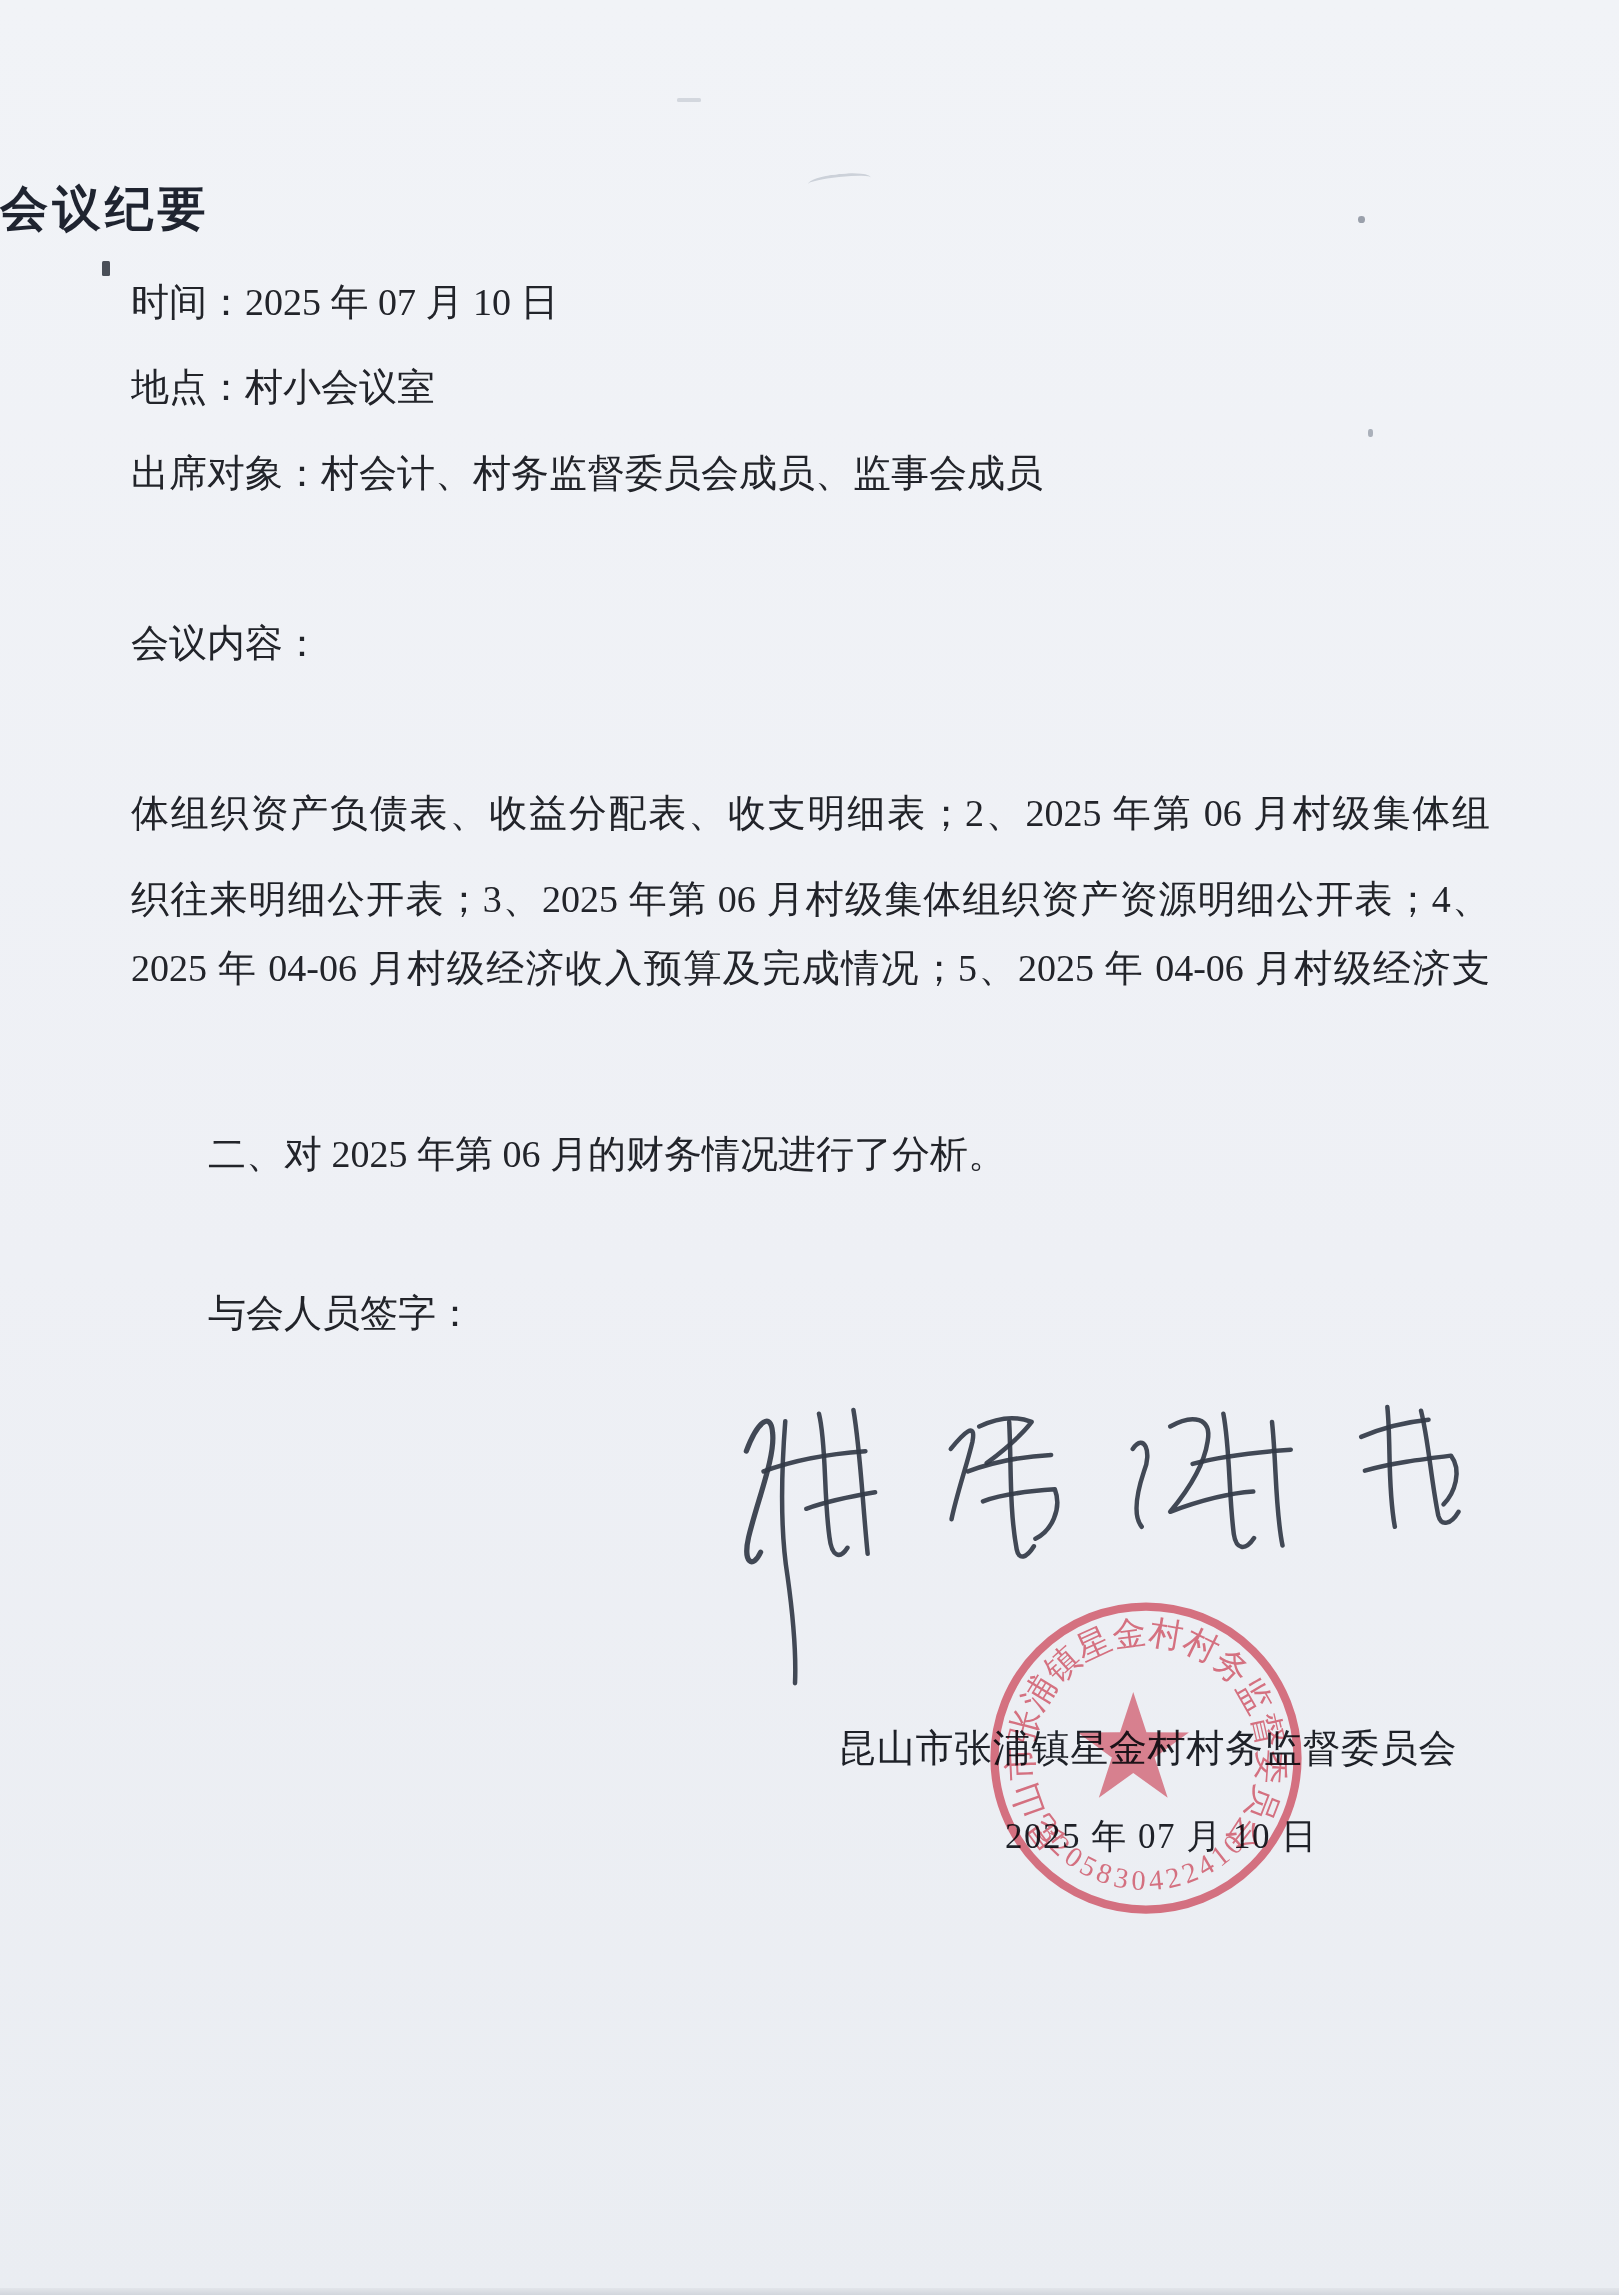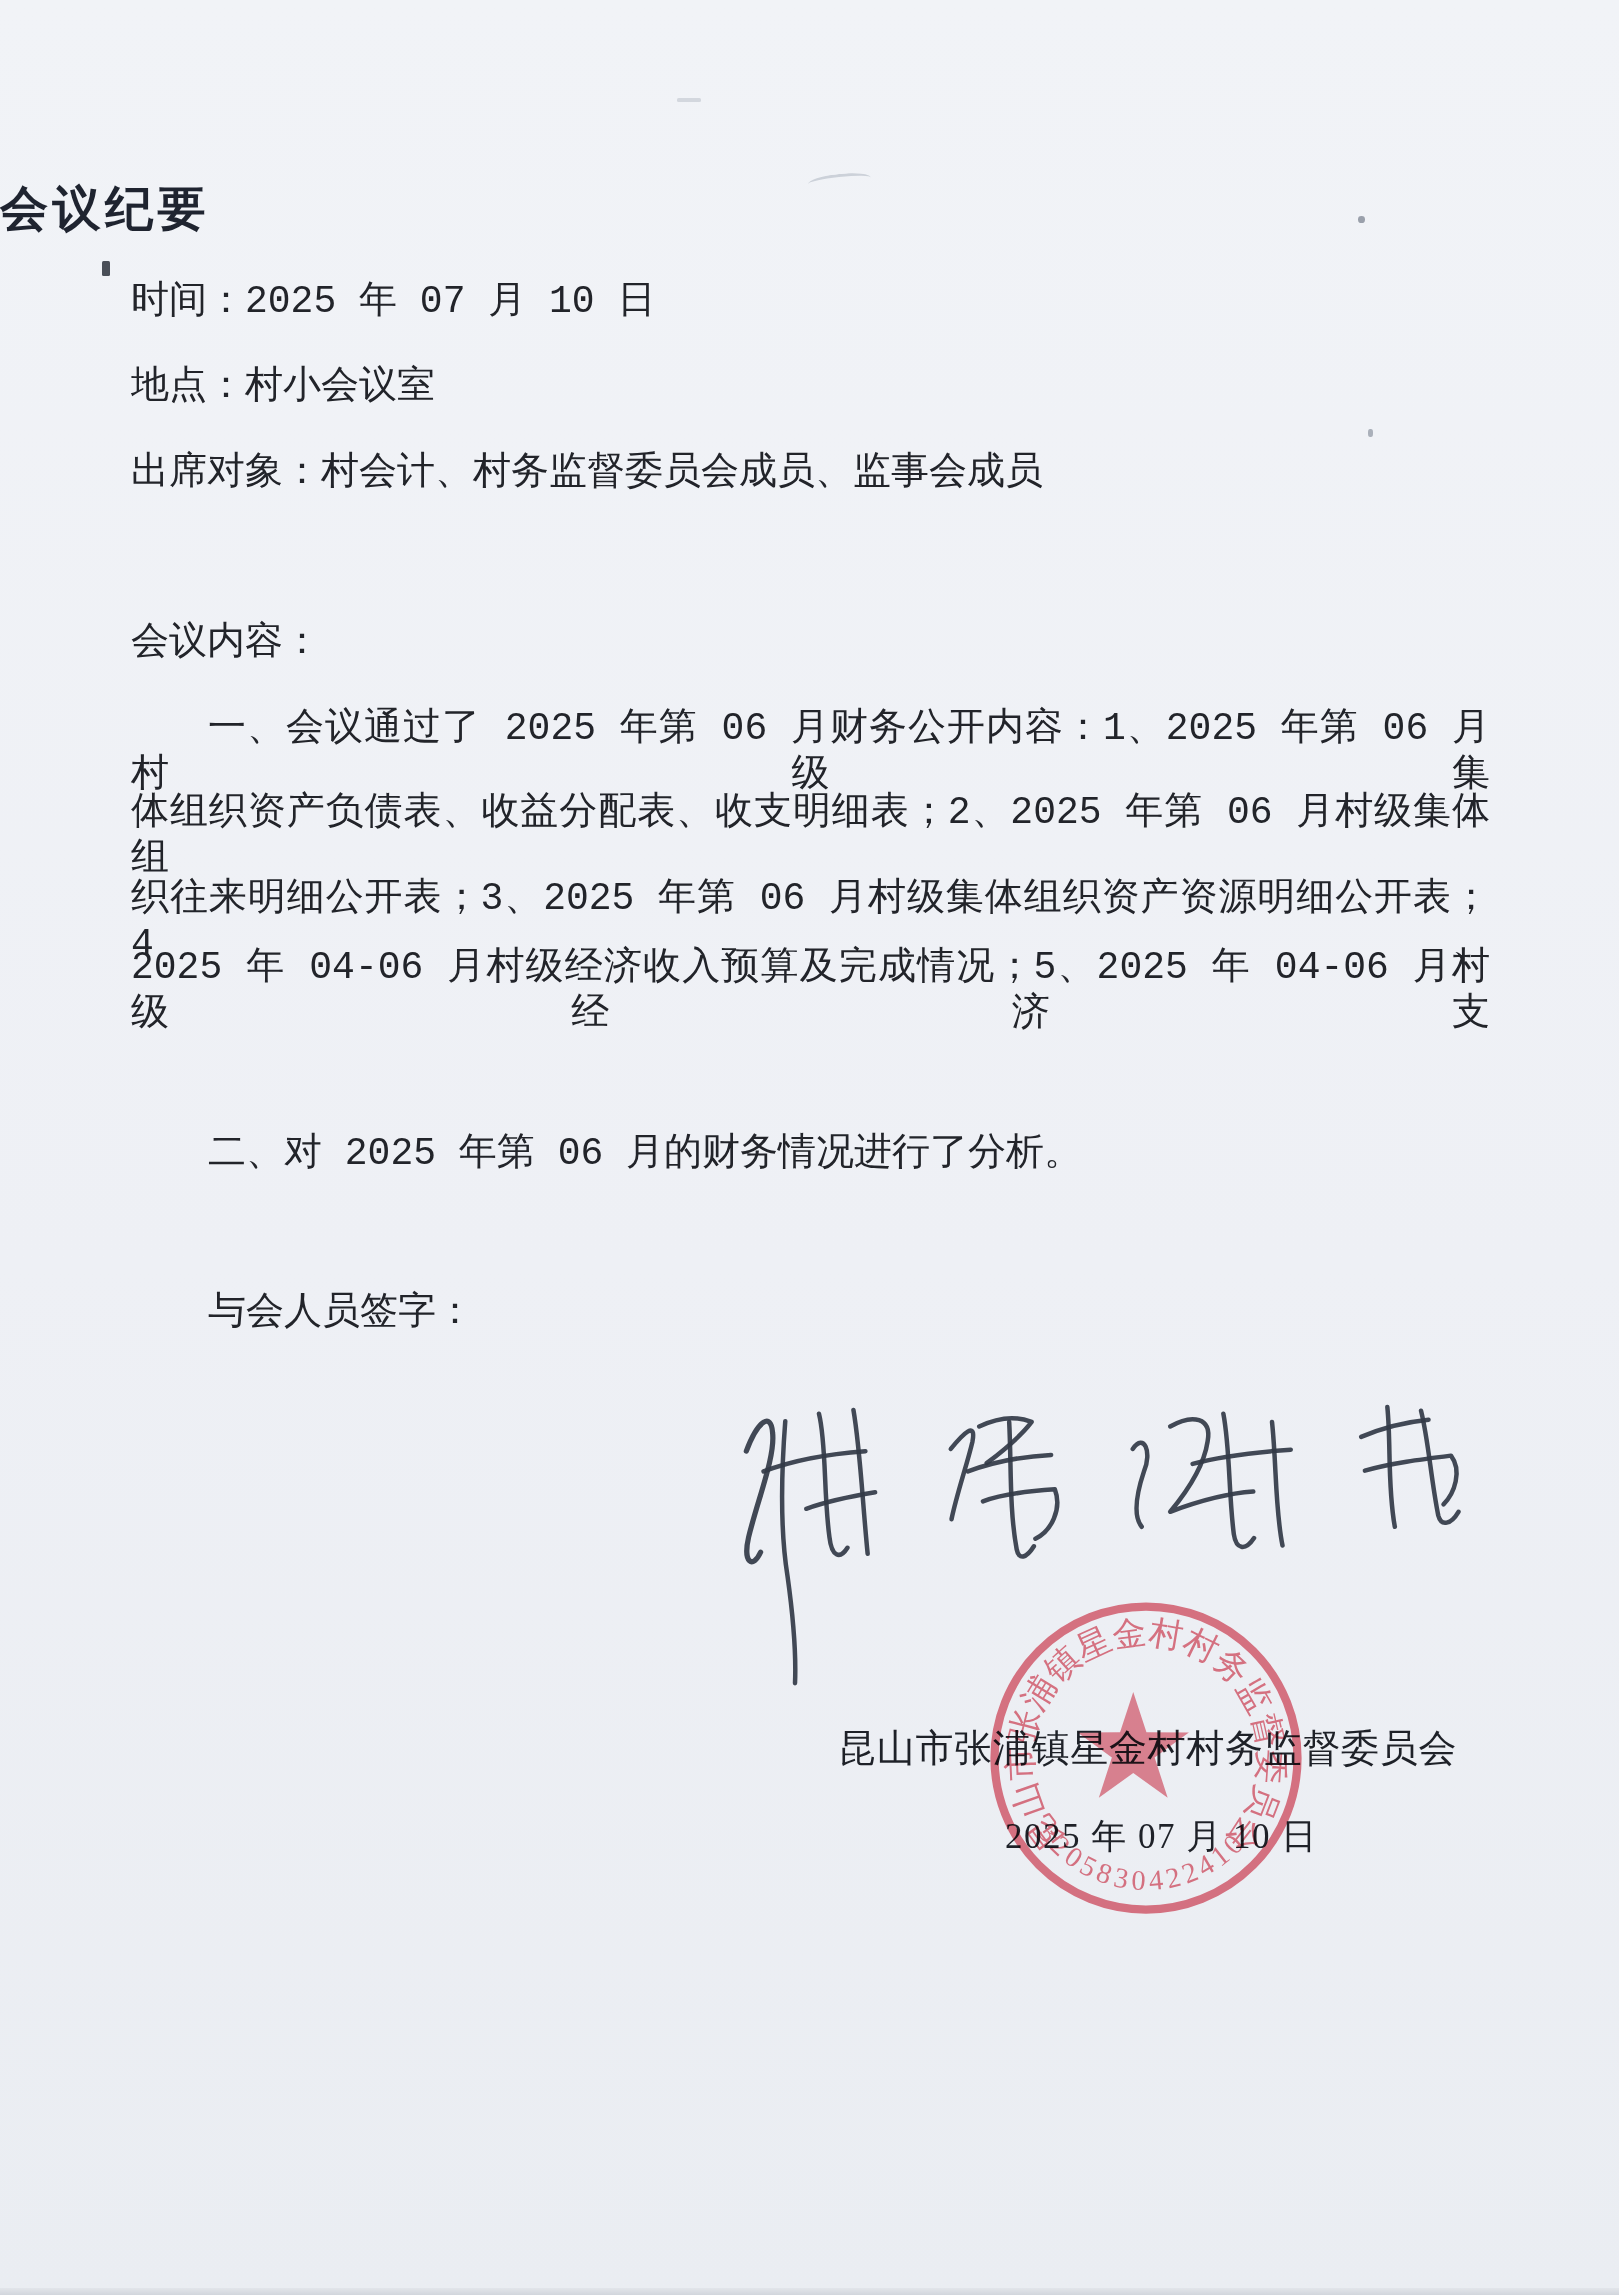--- a/index.html
+++ b/index.html
@@ -12,21 +12,21 @@
     color:#23252b;
     overflow:hidden;
   }
   .title {
     position:absolute; top:177px; left:0; width:1620px;
     font-size:48px; font-weight:bold;
     letter-spacing:4.5px; color:#1f2430;
   }
   .line {
     position:absolute; left:131px; width:1359px;
-    font-size:38px; line-height:46px; white-space:pre; color:#22242a;font-family:Liberation Mono, monospace;
+    font-size:38px; line-height:46px; white-space:pre; color:#22242a;
   }
   .justify {
     white-space:normal;
     text-align:justify; text-align-last:justify;
   }
   .indent { text-indent:77px; }
   .caption { left:208px; width:675px; }
   .org-line {
     position:absolute; top:1723px; left:838px;
     font-size:38px; white-space:pre; color:#1e2128; z-index:2; letter-spacing:0.7px;
@@ -64,21 +64,20 @@
   <div class="artifact mark-left" style="left:102px; top:261px;"></div>
   <div class="artifact bottom-edge"></div>
 
   <div class="title">会议纪要</div>
 
   <div class="line" style="top:279px">时间：2025 年 07 月 10 日</div>
   <div class="line" style="top:364px">地点：村小会议室</div>
   <div class="line" style="top:450px">出席对象：村会计、村务监督委员会成员、监事会成员</div>
   <div class="line" style="top:620px">会议内容：</div>
 
-  <div class="line justify indent" style="top:706px">一、会议通过了 2025 年第 06 月财务公开内容：1、2025 年第 06 月村级集</div>
   <div class="line justify" style="top:790px">体组织资产负债表、收益分配表、收支明细表；2、2025 年第 06 月村级集体组</div>
   <div class="line justify" style="top:876px">织往来明细公开表；3、2025 年第 06 月村级集体组织资产资源明细公开表；4、</div>
   <div class="line justify" style="top:945px">2025 年 04-06 月村级经济收入预算及完成情况；5、2025 年 04-06 月村级经济支</div>
   <div class="line indent" style="top:1131px">二、对 2025 年第 06 月的财务情况进行了分析。</div>
 
   <div class="line caption" style="top:1290px">与会人员签字：</div>
 
   <svg class="signatures" width="825" height="322" viewBox="0 0 1100 430">
     <g>
       <path d="M 45 95 C 60 55, 78 42, 80 70 C 84 102, 60 160, 48 210 C 40 245, 54 252, 64 230" stroke-width="7"></path>

